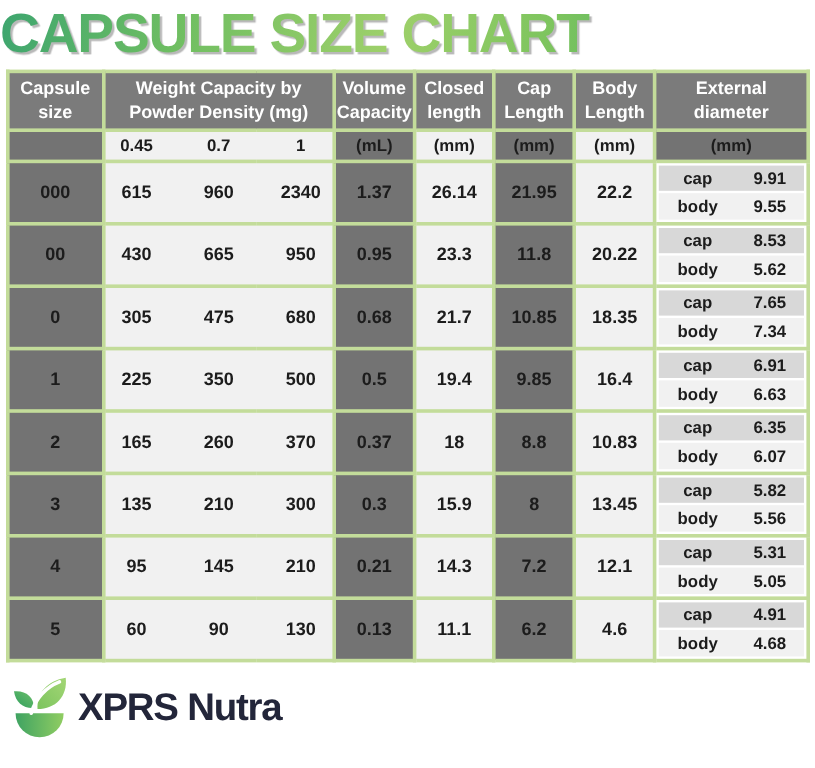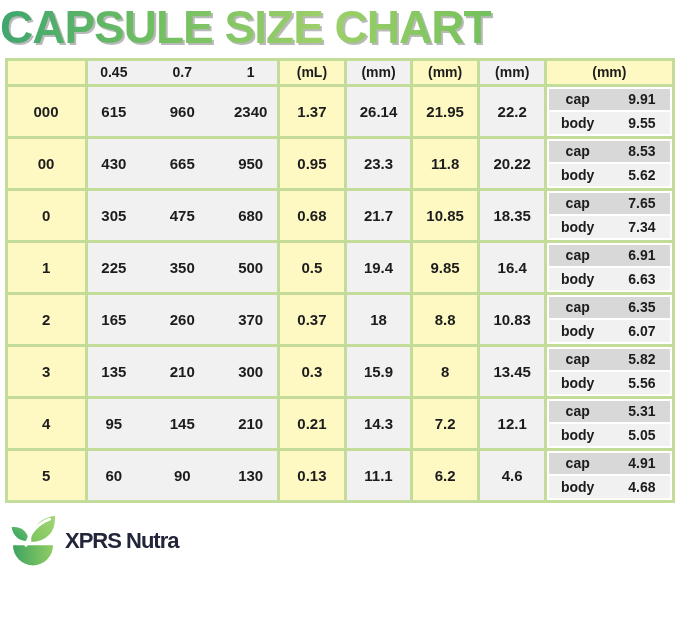--- a/index.html
+++ b/index.html
@@ -20,66 +20,81 @@
     border-collapse:collapse;table-layout:fixed;width:670px;margin:0 auto;
   }
   th,td{border:3px solid #c3dc9a;padding:0;}
   th{
     background:#7b7b7b;color:#ffffff;font-size:15px;font-weight:bold;
     white-space:pre-line;height:46px;line-height:1.3;text-align:center;
   }
   .sub-row td{height:23px;font-size:14px;font-weight:bold;text-align:center;color:#1c1c1c;}
   tbody tr{height:49px;}
   tbody td{font-size:15px;font-weight:bold;text-align:center;color:#1c1c1c;}
-  .gray{background:#fef9c3;}
+  .gray{background:#737373;}
   .light{background:#f1f1f1;}
   .w-flex{display:flex;width:100%;gap:16px;}
   .w-flex span{flex:1;text-align:center;}
   
   .c-ext{background:#ffffff;padding:2px;vertical-align:middle;}
   .ext{display:flex;flex-direction:column;gap:2px;height:45px;}
   .ext-row{flex:1;display:flex;align-items:center;font-size:14px;font-weight:bold;}
   .ext-cap{background:#d8d8d8;}
   .ext-body{background:#f1f1f1;}
   .ext-label{flex:1.15;text-align:center;}
-  .ext-val{flex:1;text-align:right;padding-right:14px;}
+  .ext-val{flex:1;}
   
   .footer{
     display:flex;align-items:center;justify-content:space-between;
     padding:10px 12px 0 6px;
   }
   .tagline{
     flex:1;text-align:center;white-space:pre-line;
     font-size:25px;font-weight:bold;line-height:1.2;letter-spacing:-0.5px;
     background:linear-gradient(90deg,#1ea17b 0%,#4db36b 55%,#8bc855 100%);
     -webkit-background-clip:text;background-clip:text;color:transparent;
     filter:drop-shadow(1px 1px 0px rgba(130,130,130,0.35));
   }
   .brand{display:flex;align-items:center;gap:5px;padding-right:2px;}
   .brand-icon{width:54px;height:56px;}
-  .brand-name{font-size:22px;font-weight:bold;color:#23263a;letter-spacing:-1px;white-space:nowrap;}
+  .brand-name{font-size:32px;font-weight:bold;color:#23263a;letter-spacing:-1px;white-space:nowrap;}
 </style>
 </head>
 <body>
 
 <h1 class="title">CAPSULE SIZE CHART</h1>
 
 <table>
   <colgroup>
     <col style="width:80px">
       <col style="width:64px">
       <col style="width:64px">
       <col style="width:64px">
     <col style="width:67px">
       <col style="width:66px">
       <col style="width:67px">
       <col style="width:67px">
     <col style="width:127px">
   </colgroup>
   <thead>
+    <tr>
+      <th>Capsule size</th>
+      <th colspan="3">Weight Capacity by
+Powder Density (mg)</th>
+      <th>Volume
+Capacity</th>
+      <th>Closed
+length</th>
+      <th>Cap
+Length</th>
+      <th>Body
+Length</th>
+      <th>External
+diameter</th>
+    </tr>
     <tr class="sub-row">
       <td class="gray"></td>
       <td colspan="3" class="light">
         <div class="w-flex">
           <span>0.45</span>
           <span>0.7</span>
           <span>1</span>
         </div>
       </td>
       <td class="gray">(mL)</td>

